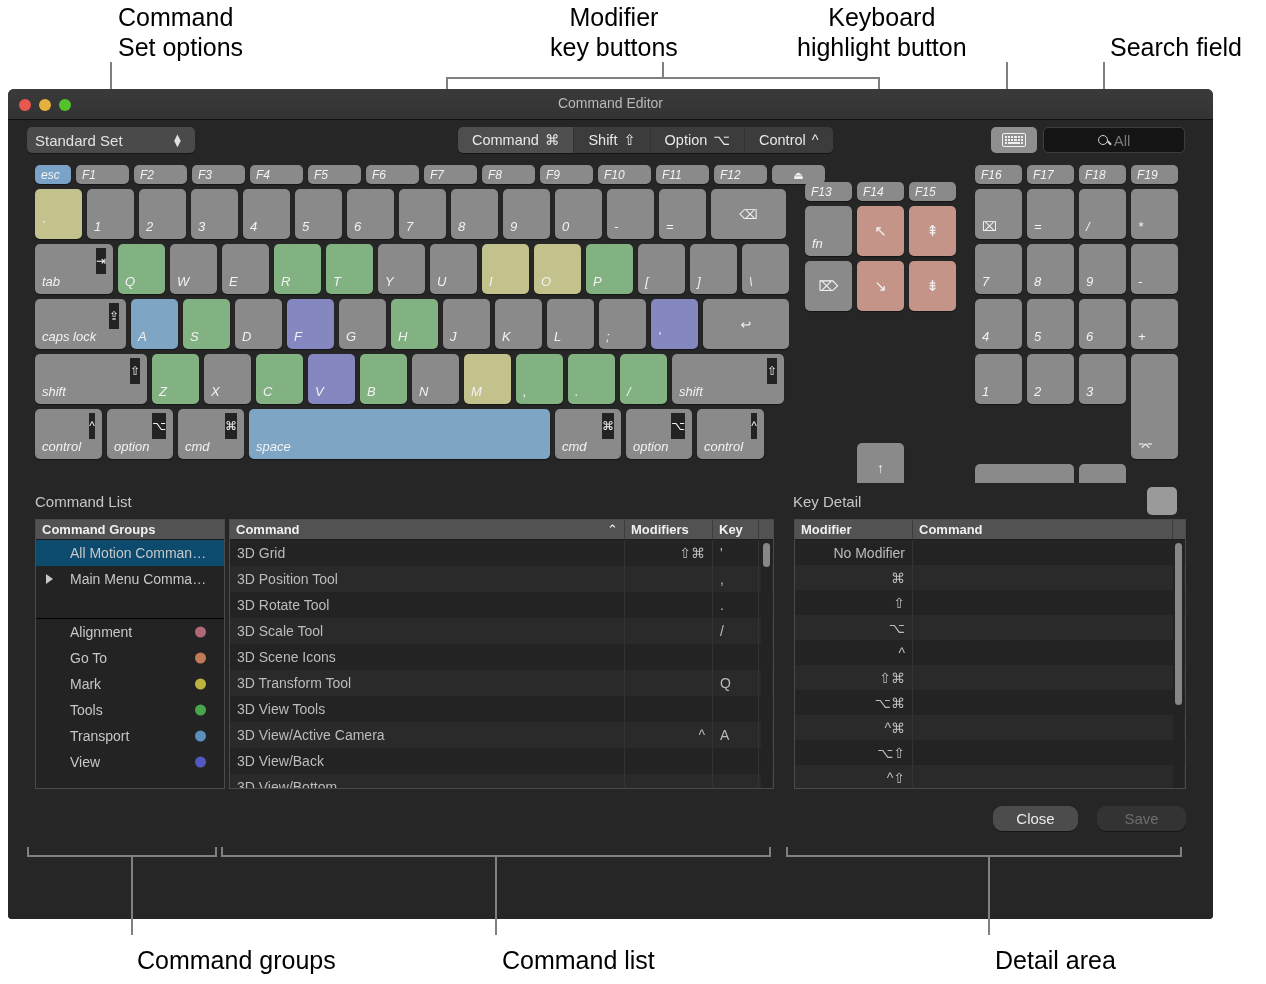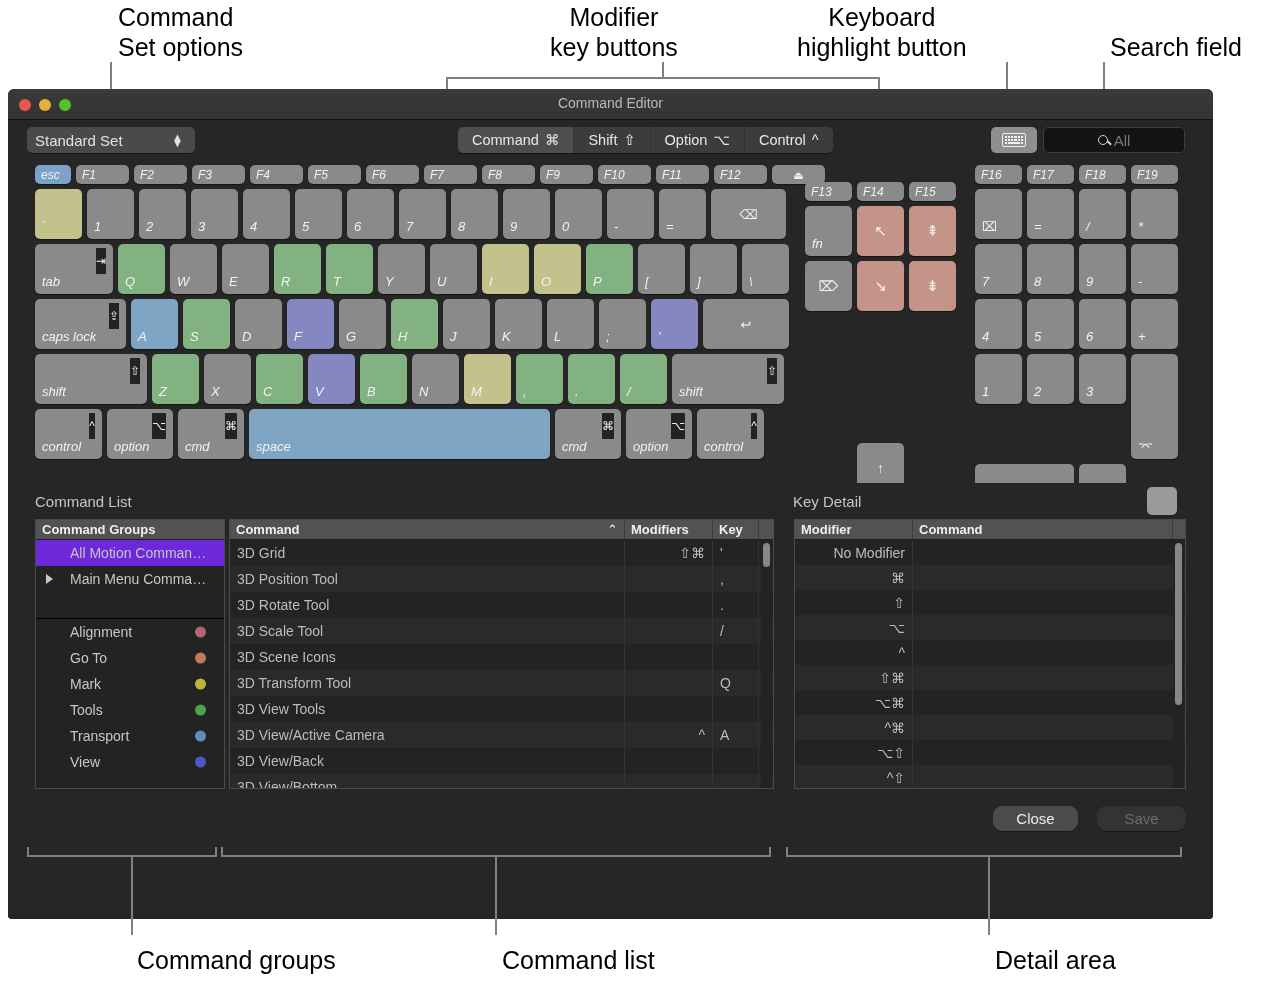--- a/index.html
+++ b/index.html
@@ -213,21 +213,21 @@
     font-size: 14px; color: #bcbcbc;
     padding: 0 7px;
     overflow: hidden; white-space: nowrap;
     display: flex; align-items: center; height: 100%;
     border-right: 1px solid #333;
   }
   .td.r { justify-content: flex-end; }
   .td:last-child { border-right: none; }
 
   .grp-row { display: flex; height: 26px; align-items: center; padding-left: 10px; position: relative; }
-  .grp-row.sel { background: #6d28d9; }
+  .grp-row.sel { background: #0c4a6e; }
   .grp-lbl { font-size: 14px; color: #c7c7c7; padding-left: 24px; }
   .tri {
     position: absolute; left: 10px; top: 50%; transform: translateY(-50%);
     width: 0; height: 0;
     border-left: 7px solid #c7c7c7;
     border-top: 5px solid transparent;
     border-bottom: 5px solid transparent;
   }
   .swatch { position: absolute; right: 18px; top: 50%; transform: translateY(-50%); width: 11px; height: 11px; border-radius: 50%; }
   .divider { height: 1px; background: #000; margin: 0; }

